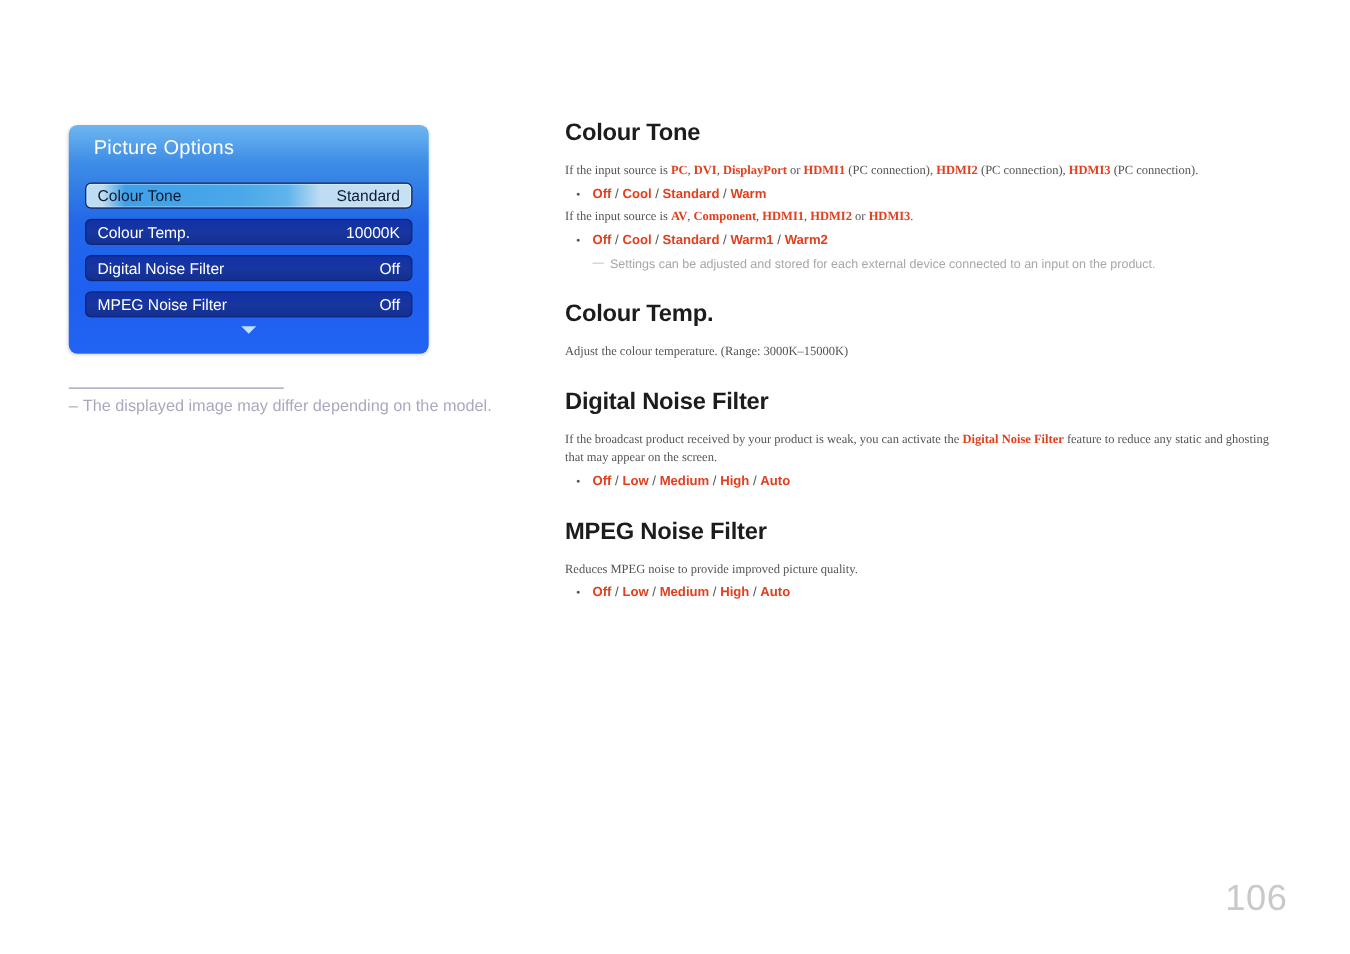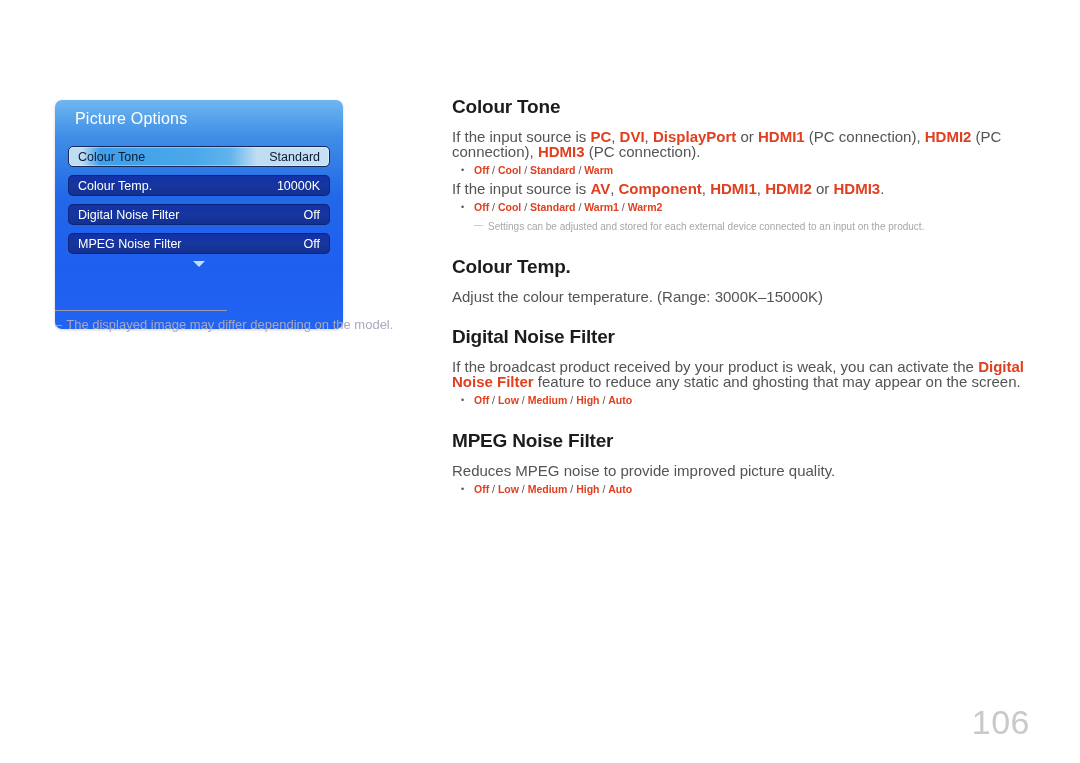--- a/index.html
+++ b/index.html
@@ -14,21 +14,21 @@
     font-family: "Liberation Sans", sans-serif;
     -webkit-font-smoothing: antialiased;
   }
 
   
   #osd-panel {
     position: absolute;
     left: 55px;
     top: 100px;
     width: 288px;
-    height: 229px;
+    height: 183px;
     border-radius: 7px;
     background: linear-gradient(180deg, #6fb6f0 0%, #3f8ee6 16%, #2268e8 42%, #1f5ff0 72%, #2163f2 100%);
     box-shadow: 0 1px 3px rgba(0,0,0,0.18);
     overflow: hidden;
   }
   #osd-title {
     position: absolute;
     left: 20px;
     top: 10px;
     font-size: 16px;
@@ -121,24 +121,25 @@
   }
   .sec-heading {
     font-size: 19px;
     font-weight: bold;
     color: #1c1c1c;
     letter-spacing: -0.2px;
     margin: 0 0 11px 0;
   }
   .sec-block { margin-bottom: 22px; }
   .para {
-    font-size: 15px;
+    font-size: 10px;
     color: #545454;
     line-height: 15px;
     margin: 0 0 3px 0;
+    font-family: Liberation Serif, serif;
   }
   .hl { color: #e0401f; font-weight: bold; }
   .bullet-line {
     position: relative;
     padding-left: 22px;
     font-size: 10.5px;
     line-height: 16px;
     margin: 2px 0 3px 0;
     color: #e0401f;
     font-weight: bold;
@@ -173,21 +174,21 @@
     color: #b5b5b5;
     font-size: 9px;
   }
   .note .hl { color: #e0401f; font-weight: bold; }
 
   
   #page-number {
     position: absolute;
     right: 50px;
     top: 703px;
-    font-size: 34px;
+    font-size: 29px;
     color: #c9c9c9;
     letter-spacing: 0.5px;
   }
 </style>
 </head>
 <body>
 
 <div id="osd-panel">
   <div id="osd-title">Picture Options</div>
 

